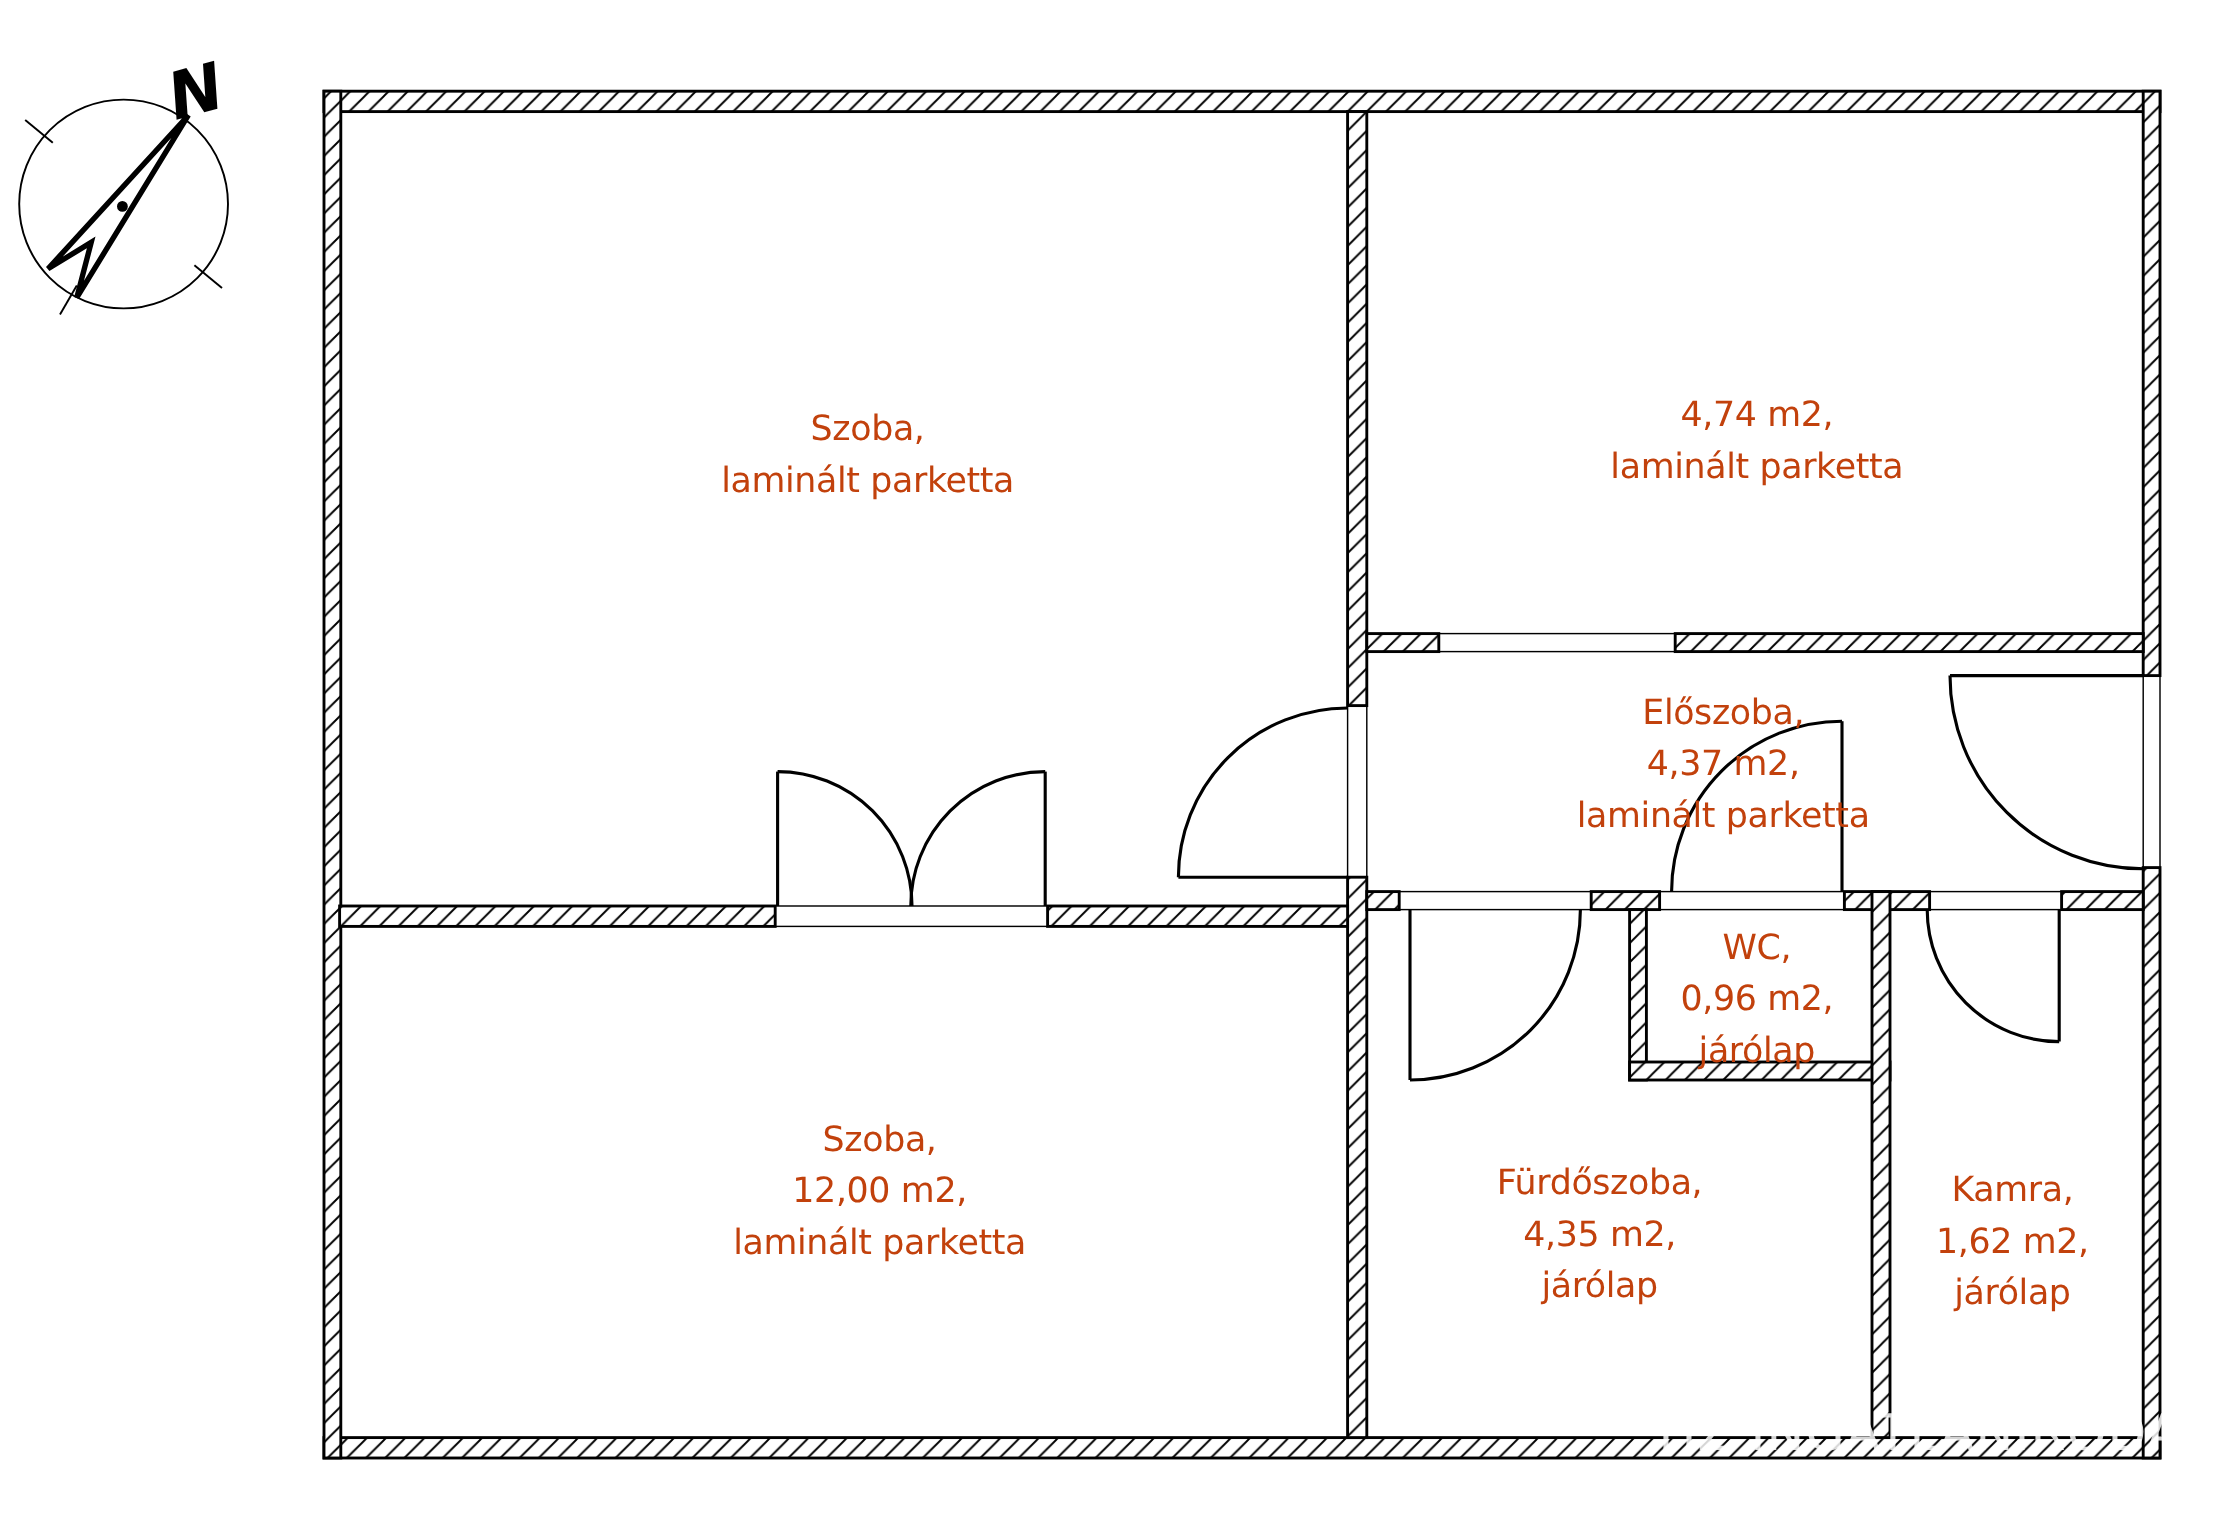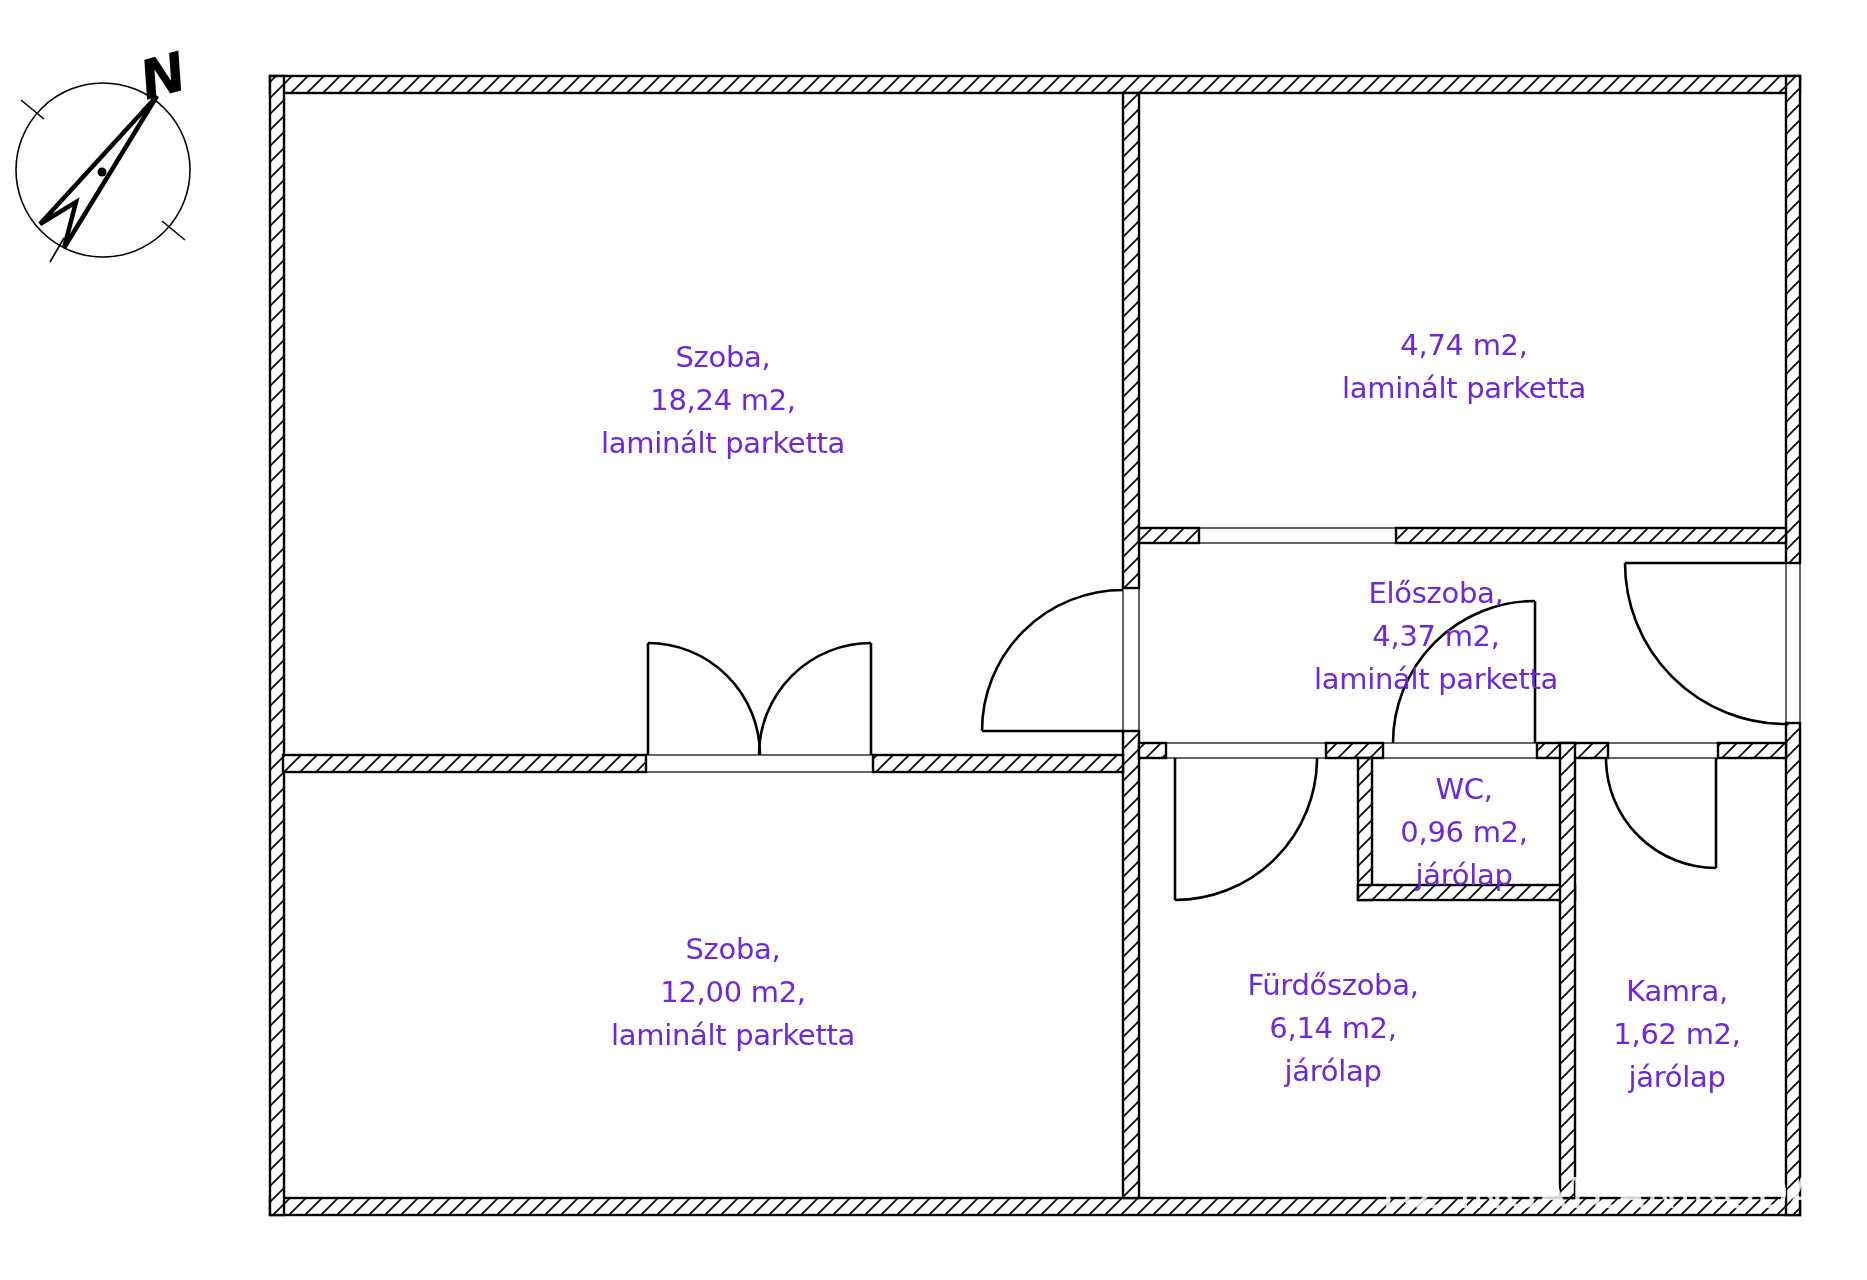--- a/index.html
+++ b/index.html
@@ -1,20 +1,20 @@
 <!DOCTYPE html>
 <html><head>
 <meta charset="utf-8">
 <style>
   html,body{margin:0;padding:0;background:#ffffff;}
   .page{position:relative;width:1867px;height:1280px;background:#ffffff;
         font-family:"DejaVu Sans","Liberation Sans",sans-serif;overflow:hidden;}
   .plan-svg{position:absolute;left:0;top:0;width:1867px;height:1280px;}
   .room-label{position:absolute;transform:translateX(-50%);text-align:center;
-        color:#6d28d9;font-size:29px;line-height:43px;white-space:nowrap;letter-spacing:-0.3px;}
+        color:#c2410c;font-size:29px;line-height:43px;white-space:nowrap;letter-spacing:-0.3px;}
   .watermark{position:absolute;left:1382px;top:1172px;font-size:42px;line-height:44px;
         font-weight:normal;color:#d4d4d4;letter-spacing:1px;white-space:nowrap;
         mix-blend-mode:screen;}
 </style>
 </head>
 <body>
 
 <div class="page">
 
   <svg class="plan-svg" viewBox="0 0 1867 1280">
@@ -89,21 +89,20 @@
       <path d="M162,221 L185,240" stroke="#000000" stroke-width="1.6"></path>
       <path d="M64,238 L50,262" stroke="#000000" stroke-width="1.6"></path>
       <path d="M157,96 L40,224 L76,202 L64,248 Z" fill="#ffffff" stroke="#000000" stroke-width="4.5" stroke-linejoin="miter"></path>
       <circle cx="102" cy="172" r="4.5" fill="#000000"></circle>
       <text x="146" y="100" font-size="54" font-weight="bold" font-style="italic" fill="#000000" transform="rotate(-15 146 100)">N</text>
     </g>
   </svg>
 
   <div class="room-label" style="left:723px;top:336px">
     <div>Szoba,</div>
-    <div>18,24 m2,</div>
     <div>laminált parketta</div>
   </div>
 
   <div class="room-label" style="left:1464px;top:324px">
     <div>4,74 m2,</div>
     <div>laminált parketta</div>
   </div>
 
   <div class="room-label" style="left:1436px;top:572px">
     <div>Előszoba,</div>
@@ -118,21 +117,21 @@
   </div>
 
   <div class="room-label" style="left:733px;top:928px">
     <div>Szoba,</div>
     <div>12,00 m2,</div>
     <div>laminált parketta</div>
   </div>
 
   <div class="room-label" style="left:1333px;top:964px">
     <div>Fürdőszoba,</div>
-    <div>6,14 m2,</div>
+    <div>4,35 m2,</div>
     <div>járólap</div>
   </div>
 
   <div class="room-label" style="left:1677px;top:970px">
     <div>Kamra,</div>
     <div>1,62 m2,</div>
     <div>járólap</div>
   </div>
 
   <div class="watermark">HZ INGATLANIRODA</div>

